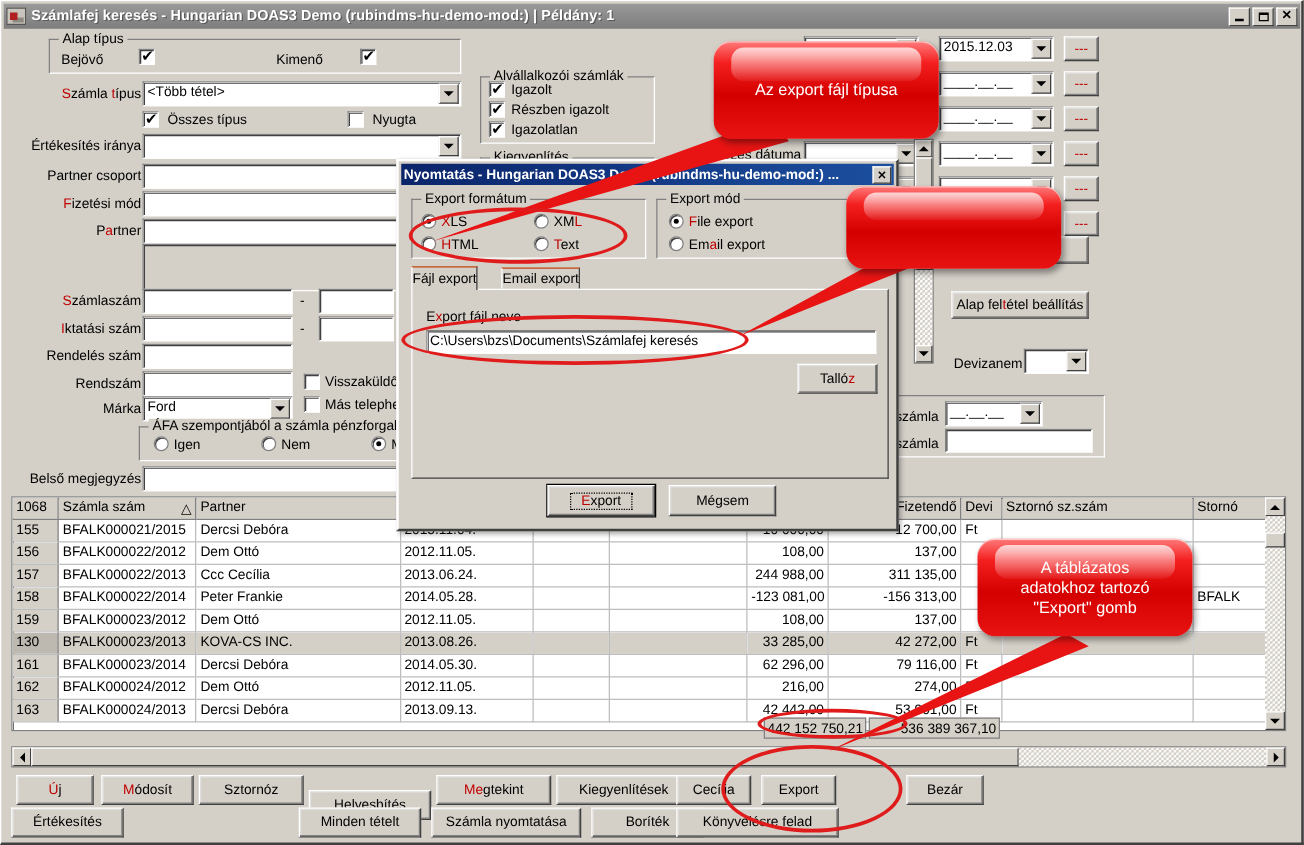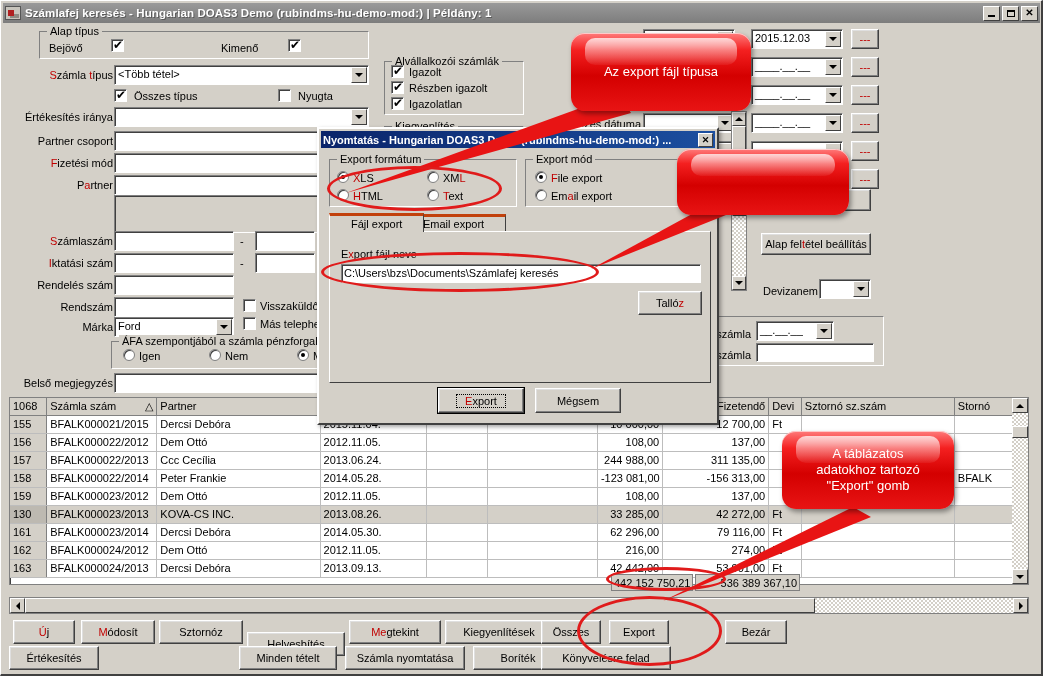--- a/index.html
+++ b/index.html
@@ -123,23 +123,23 @@
   }
   .dlg-title .t { color:#fff; font-weight:bold; font-size:11px; flex:1;
     white-space:nowrap; overflow:hidden; }
   .dlg-x {
     width:15px; height:14px; background:#d4d0c8;
     border-top:1px solid #fff; border-left:1px solid #fff;
     border-right:1px solid #404040; border-bottom:1px solid #404040;
     font-size:9px; font-weight:bold; display:flex; align-items:center; justify-content:center;
   }
   .tab {
-    position:absolute; height:17px; background:#d4d0c8; padding:0 21px;
+    position:absolute; height:17px; background:#d4d0c8; padding:0 0;
     font-size:11px; display:flex; align-items:center;
-    border-top:3px solid #c2410c; border-left:1px solid #fff; border-right:1px solid #404040;
+    border-top:1px solid #c2410c; border-left:1px solid #fff; border-right:1px solid #404040;
   }
   .tab.active { z-index:3; height:19px; }
   .tabpanel {
     position:absolute; background:#d4d0c8;
     border-top:1px solid #fff; border-left:1px solid #fff;
     border-right:1px solid #404040; border-bottom:1px solid #404040;
   }
 
   
   .grid { position:absolute; background:#fff; border:1px solid #808080;
@@ -592,21 +592,21 @@
       <div class="btn" style="left: 246px; top: 619px; width: 98px; height: 24px; margin-top: 12px;">
         <span>Helyesbítés</span>
       </div>
       <div class="btn" style="left: 348px; top: 619px; width: 92px; height: 24px;">
         <span><span class="hk">Me</span>gtekint</span>
       </div>
       <div class="btn" style="left: 444px; top: 619px; width: 108px; height: 24px;">
         <span>Kiegyenlítések</span>
       </div>
       <div class="btn" style="left: 540px; top: 619px; width: 60px; height: 24px;">
-        <span>Összes</span>
+        <span>Cecília</span>
       </div>
       <div class="btn" style="left: 608px; top: 619px; width: 60px; height: 24px;">
         <span>Export</span>
       </div>
       <div class="btn" style="left: 724px; top: 619px; width: 62px; height: 24px;">
         <span>Bezár</span>
       </div>
     </div>
   <div id="toolbar-row2">
       <div class="btn" style="left: 8px; top: 645px; width: 90px; height: 24px;">

